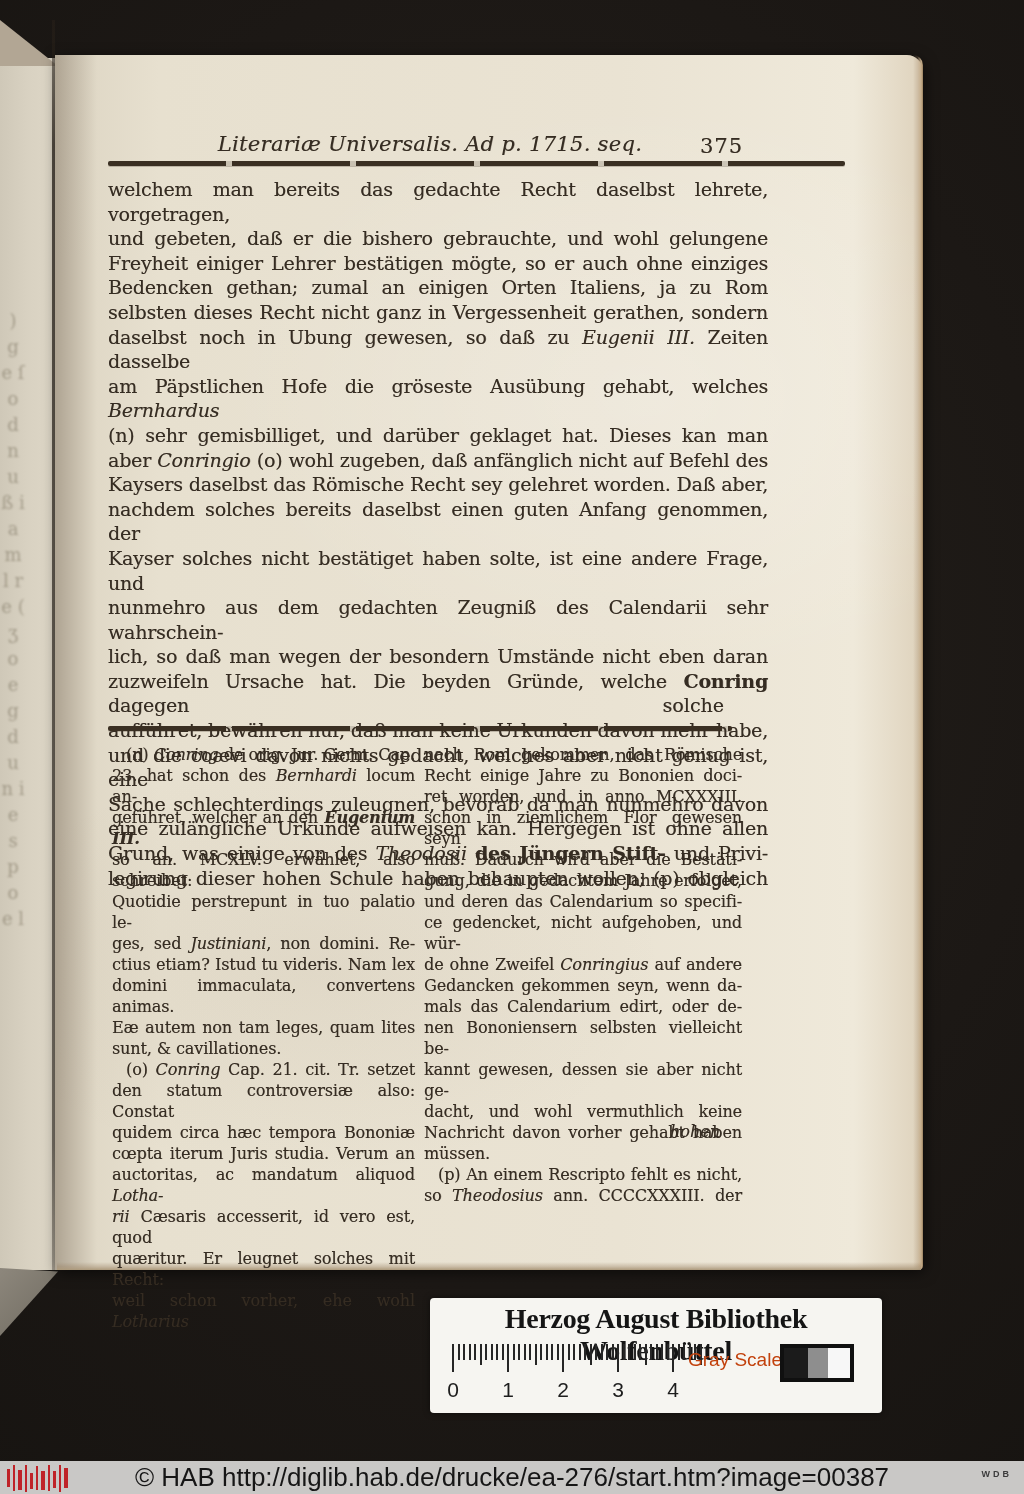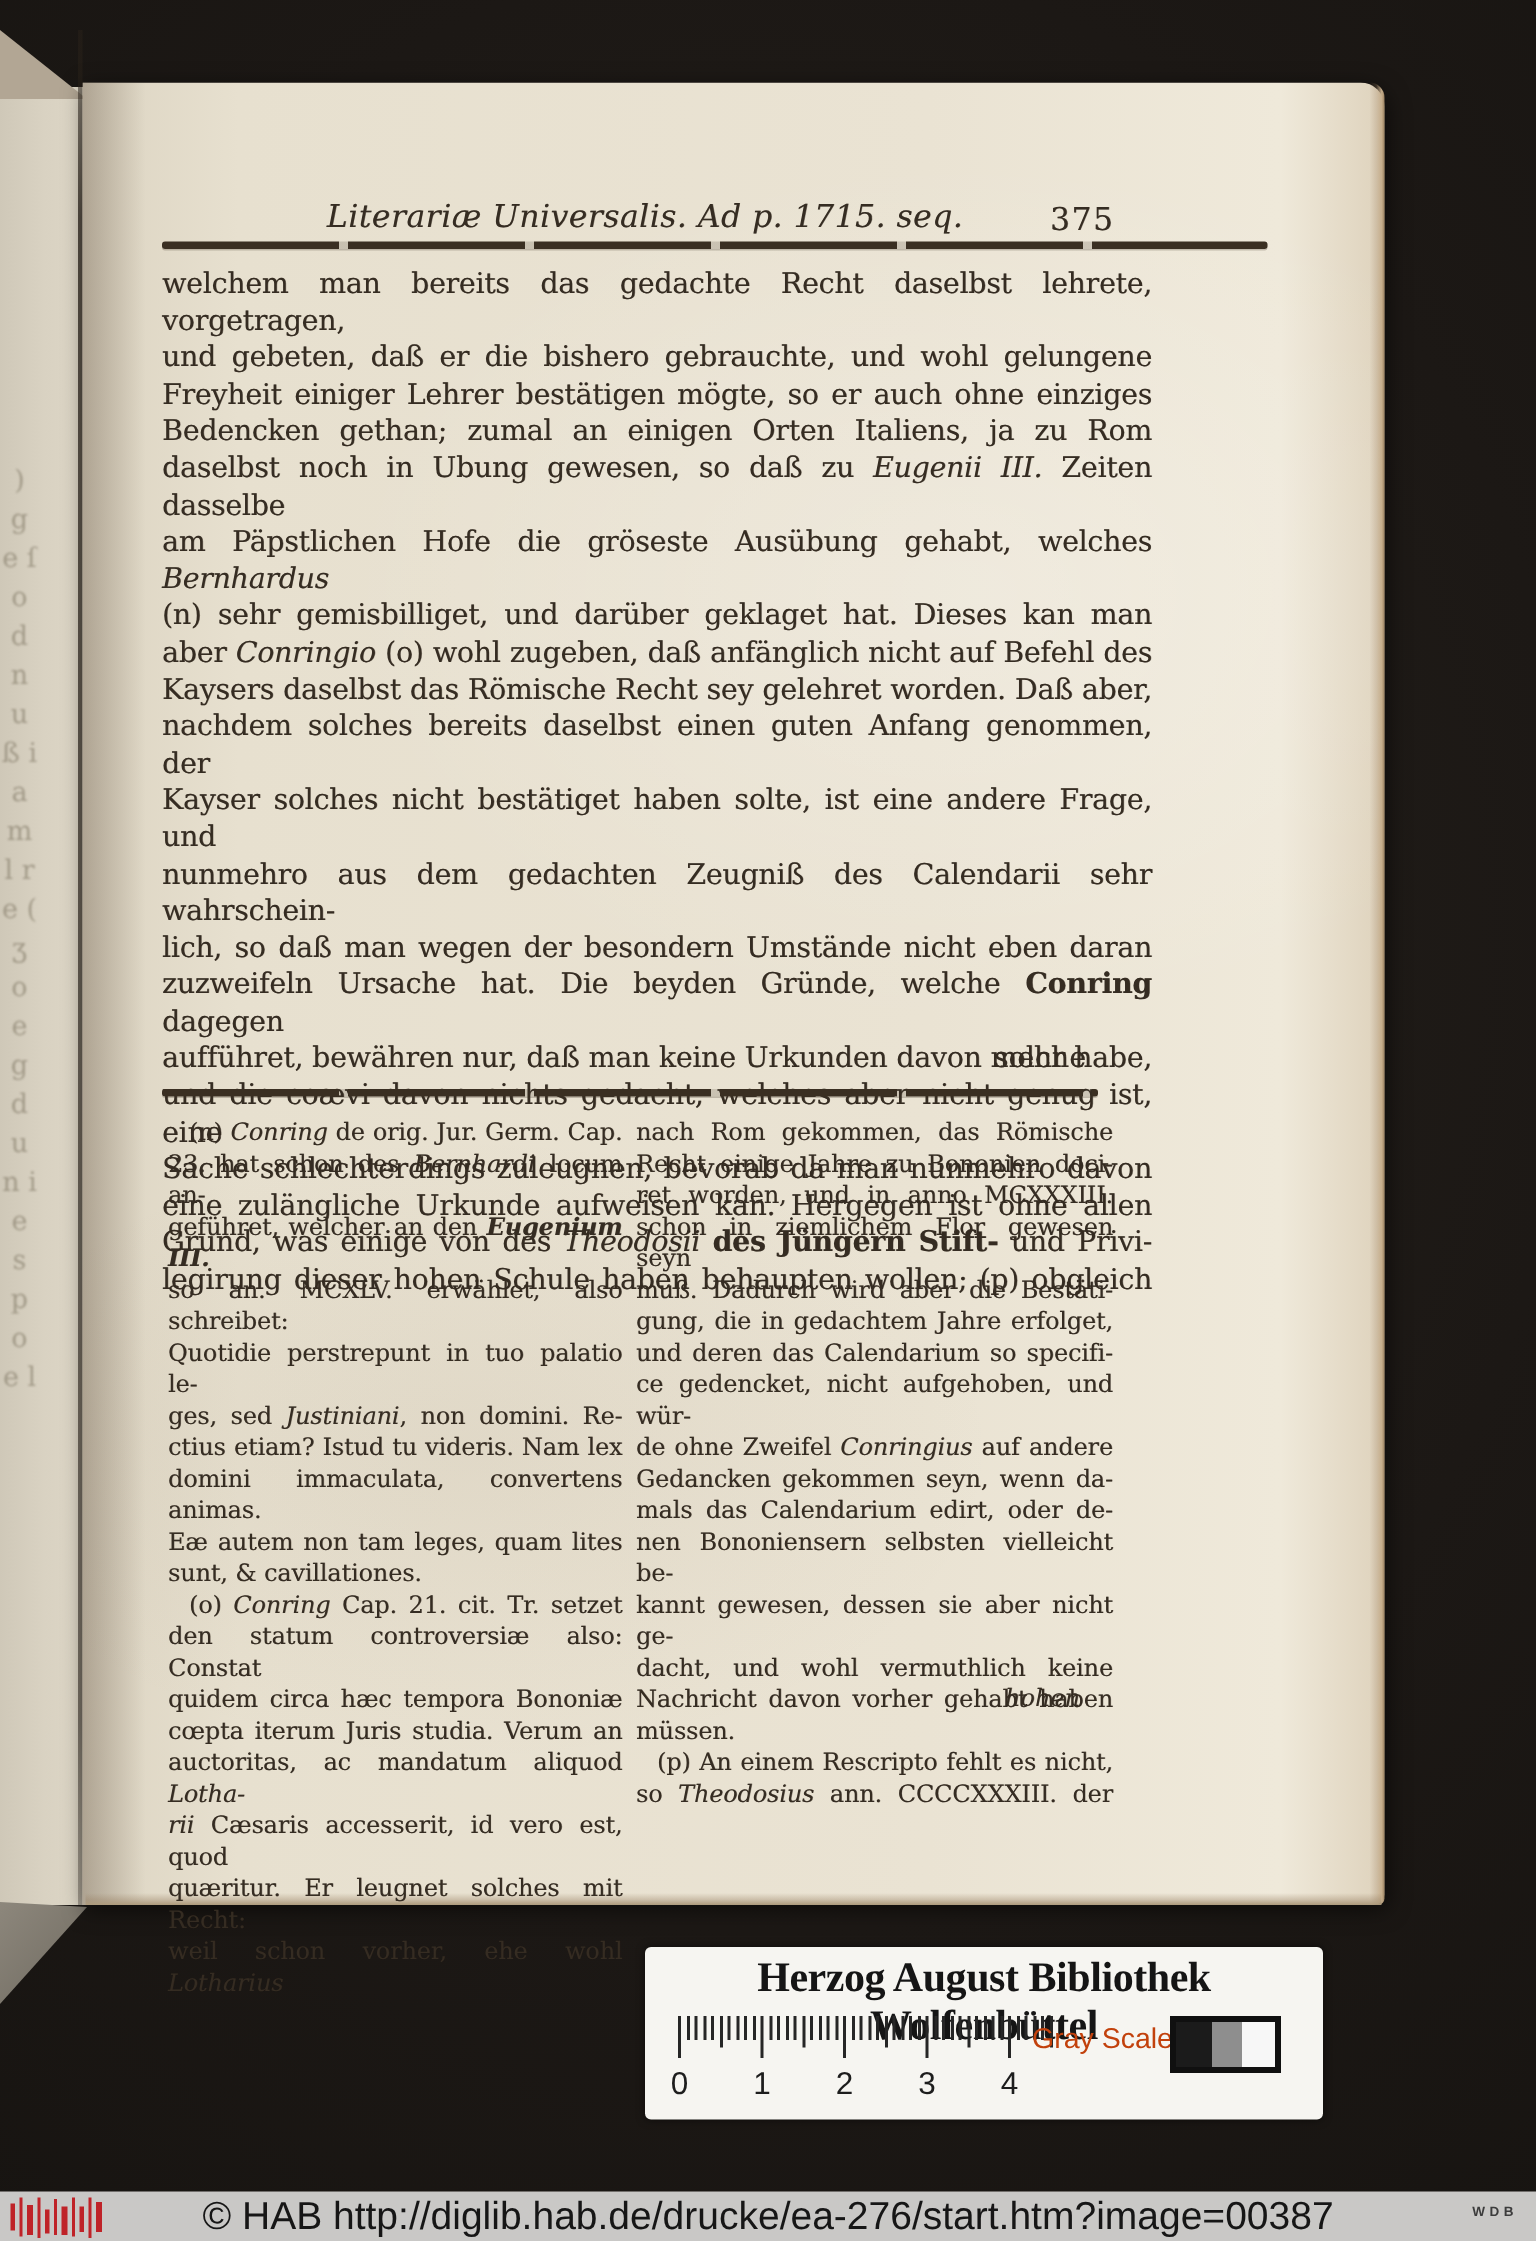--- a/index.html
+++ b/index.html
@@ -119,20 +119,21 @@
 
   <div class="running-title ink">Literariæ Universalis. Ad p. 1715. seq.</div>
   <div class="page-number ink">375</div>
   <div class="rule rule-header"></div>
 
   <div class="main-text ink" id="main-text">
       <div class="tline"><span>welchem man bereits das gedachte Recht daselbst lehrete, vorgetragen,</span></div>
       <div class="tline"><span>und gebeten, daß er die bishero gebrauchte, und wohl gelungene</span></div>
       <div class="tline"><span>Freyheit einiger Lehrer bestätigen mögte, so er auch ohne einziges</span></div>
       <div class="tline"><span>Bedencken gethan; zumal an einigen Orten Italiens, ja zu Rom</span></div>
+      <div class="tline"><span>selbsten dieses Recht nicht ganz in Vergessenheit gerathen, sondern</span></div>
       <div class="tline"><span>daselbst noch in Ubung gewesen, so daß zu </span><span style="font-style: italic;">Eugenii III.</span><span> Zeiten dasselbe</span></div>
       <div class="tline"><span>am Päpstlichen Hofe die gröseste Ausübung gehabt, welches </span><span style="font-style: italic;">Bernhardus</span></div>
       <div class="tline"><span>(n) sehr gemisbilliget, und darüber geklaget hat.  Dieses kan man</span></div>
       <div class="tline"><span>aber </span><span style="font-style: italic;">Conringio</span><span> (o) wohl zugeben, daß anfänglich nicht auf Befehl des</span></div>
       <div class="tline"><span>Kaysers daselbst das Römische Recht sey gelehret worden.  Daß aber,</span></div>
       <div class="tline"><span>nachdem solches bereits daselbst einen guten Anfang genommen, der</span></div>
       <div class="tline"><span>Kayser solches nicht bestätiget haben solte, ist eine andere Frage, und</span></div>
       <div class="tline"><span>nunmehro aus dem gedachten Zeugniß des Calendarii sehr wahrschein-</span></div>
       <div class="tline"><span>lich, so daß man wegen der besondern Umstände nicht eben daran</span></div>
       <div class="tline"><span>zuzweifeln Ursache hat.  Die beyden Gründe, welche </span><span style="font-weight: bold;">Conring</span><span> dagegen</span></div>

